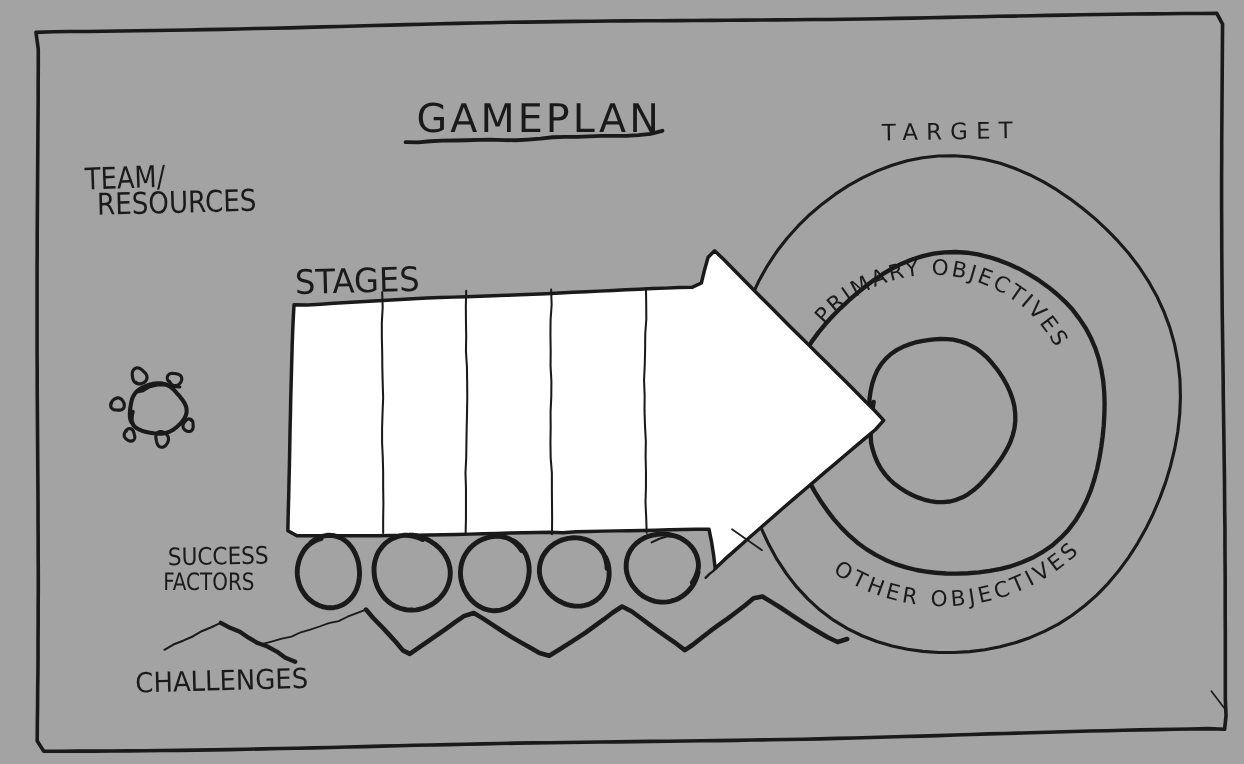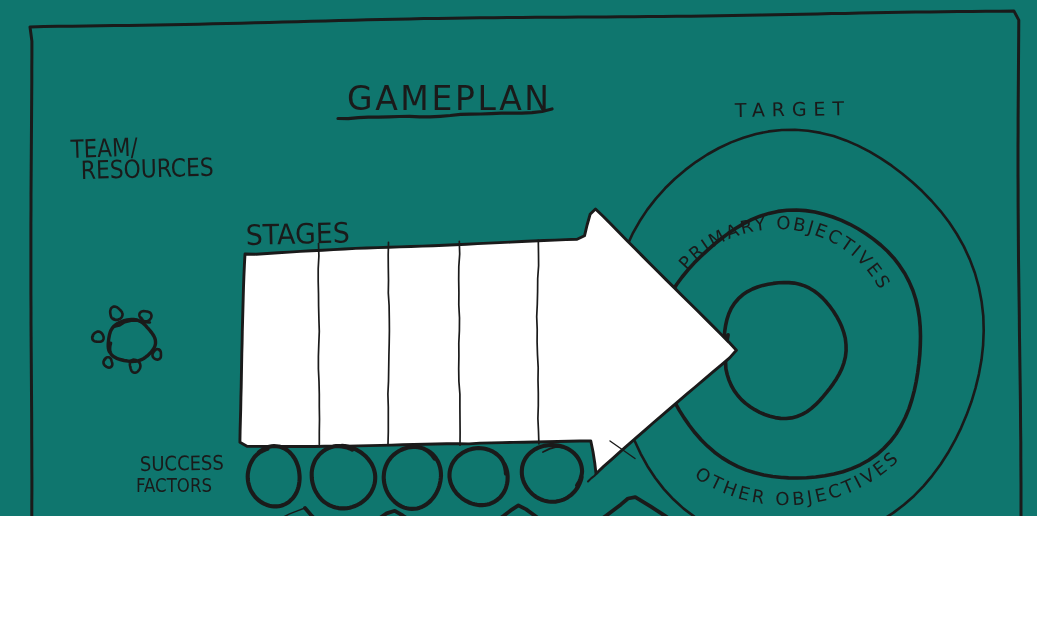--- a/index.html
+++ b/index.html
@@ -1,16 +1,16 @@
 <!DOCTYPE html>
 <html><head>
 <meta charset="utf-8">
 <style>
   html, body { margin: 0; padding: 0; background: #ffffff; }
-  .sketch-wrap { width: 1037px; height: 516px; overflow: hidden; background: #0f766e; }
+  .sketch-wrap { width: 1037px; height: 637px; overflow: hidden; background: #a3a3a3; }
   svg { display: block; }
   path { stroke: #1a1a1a; stroke-linecap: round; stroke-linejoin: round; }
   text, textPath { fill: #1a1a1a; stroke: none; font-family: "DejaVu Sans", sans-serif; }
 </style>
 </head>
 <body>
 
 <div class="sketch-wrap">
 <svg width="1037" height="637" viewBox="0 0 1037 637">
   <defs>

